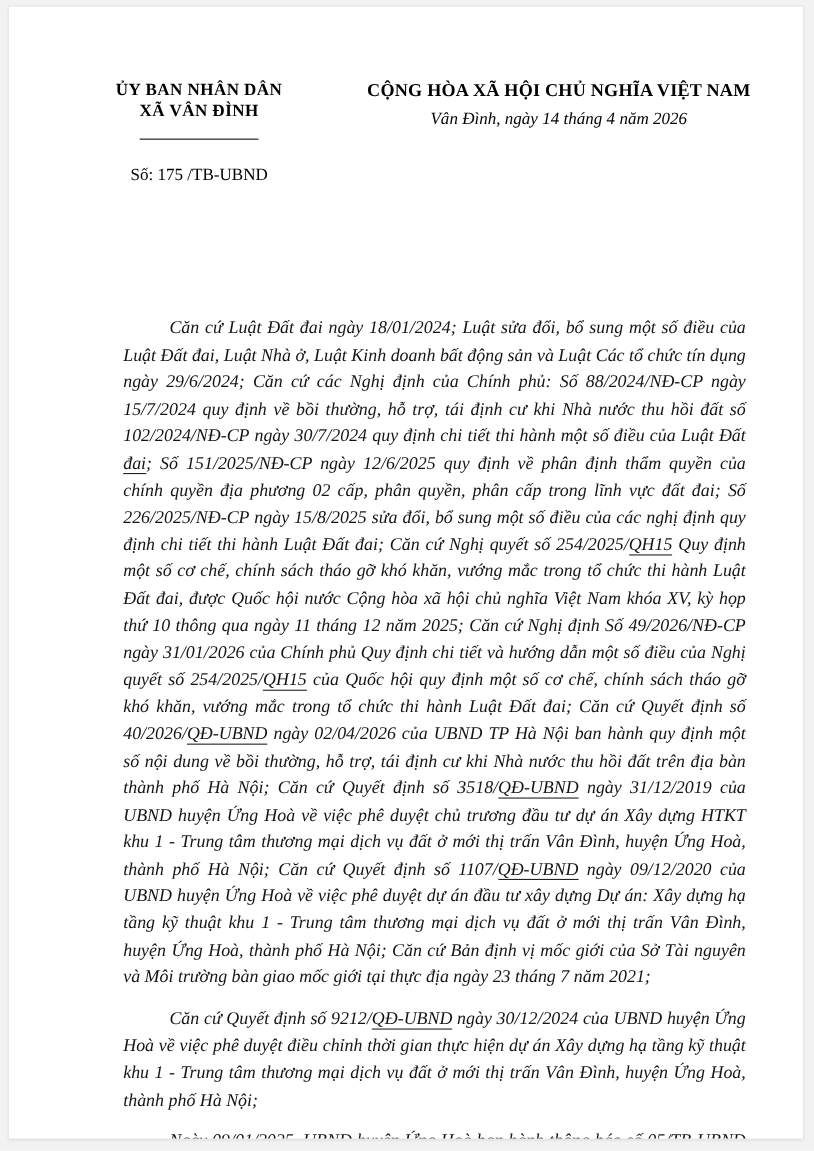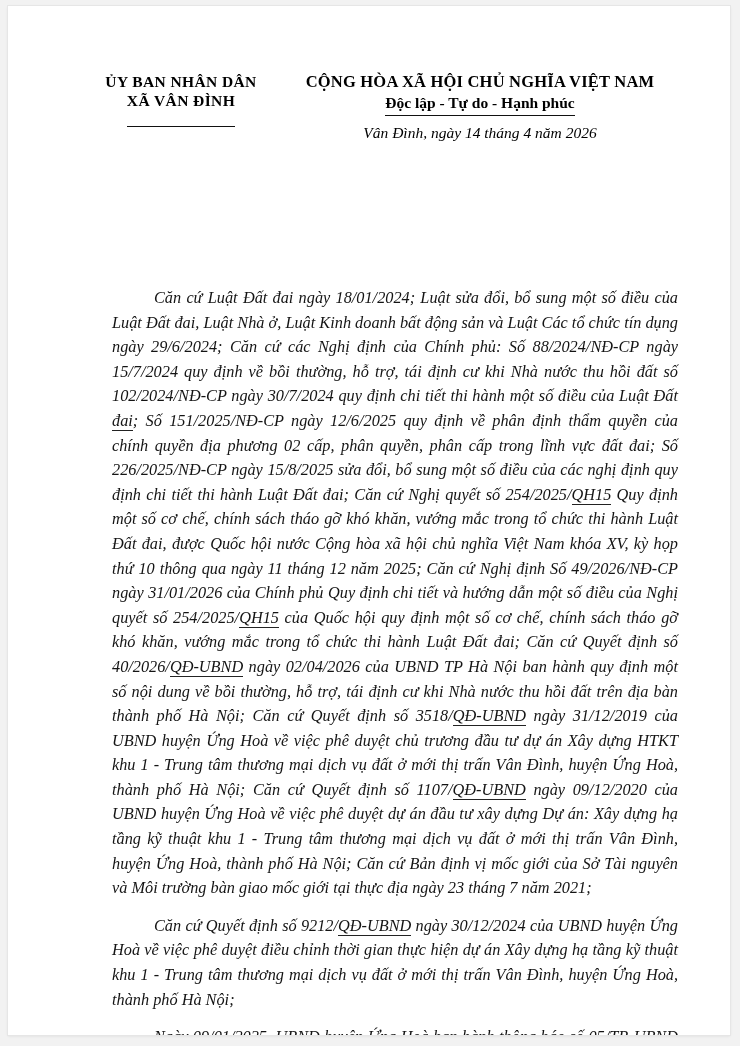--- a/index.html
+++ b/index.html
@@ -44,21 +44,21 @@
   }
   .lh-left {
     position: absolute;
     left: 58px;
     top: 0;
     width: 230px;
     text-align: center;
   }
   .lh-right {
     position: absolute;
-    left: 272px;
+    left: 300px;
     top: 0;
     width: 400px;
     text-align: center;
   }
   .org-line1, .org-line2 {
     font-weight: bold;
     font-size: 15.5px;
     letter-spacing: 0.4px;
     line-height: 19px;
     white-space: nowrap;
@@ -153,27 +153,25 @@
 <div id="page-sheet">
   <div class="doc-body">
 
     <div class="letterhead">
 
       <div class="lh-left">
         <div class="org-line1">ỦY BAN NHÂN DÂN</div>
         <div class="org-line2">
           <span class="org-underline">XÃ VÂN ĐÌNH</span>
         </div>
+        <div class="doc-number">Số: 175 /TB-UBND</div>
       </div>
 
       <div class="lh-right">
         <div class="nation-line1">CỘNG HÒA XÃ HỘI CHỦ NGHĨA VIỆT NAM</div>
-        <div class="nation-line2">
-          <span class="nation-underline">Độc lập - Tự do - Hạnh phúc</span>
-        </div>
         <div class="date-line">Vân Đình, ngày 14  tháng 4  năm 2026</div>
       </div>
 
     </div>
 
 
     <div class="content">
 
       <p class="para"><span>Căn cứ Luật Đất đai ngày 18/01/2024; Luật sửa đổi, bổ sung một số điều của Luật Đất đai, Luật Nhà ở, Luật Kinh doanh bất động sản và Luật Các tổ chức tín dụng ngày 29/6/2024; Căn cứ các Nghị định của Chính phủ: Số 88/2024/NĐ-CP ngày 15/7/2024 quy định về bồi thường, hỗ trợ, tái định cư khi Nhà nước thu hồi đất số 102/2024/NĐ-CP ngày 30/7/2024 quy định chi tiết thi hành một số điều của Luật Đất </span><span class="u">đai</span><span>; Số 151/2025/NĐ-CP ngày 12/6/2025 quy định về phân định thẩm quyền của chính quyền địa phương 02 cấp, phân quyền, phân cấp trong lĩnh vực đất đai; Số 226/2025/NĐ-CP ngày 15/8/2025 sửa đổi, bổ sung một số điều của các nghị định quy định chi tiết thi hành Luật Đất đai; Căn cứ Nghị quyết số 254/2025/</span><span class="u">QH15</span><span> Quy định một số cơ chế, chính sách tháo gỡ khó khăn, vướng mắc trong tổ chức thi hành Luật Đất đai, được Quốc hội nước Cộng hòa xã hội chủ nghĩa Việt Nam khóa XV, kỳ họp thứ 10 thông qua ngày 11 tháng 12 năm 2025; Căn cứ Nghị định Số 49/2026/NĐ-CP ngày 31/01/2026 của Chính phủ Quy định chi tiết và hướng dẫn một số điều của Nghị quyết số 254/2025/</span><span class="u">QH15</span><span> của Quốc hội quy định một số cơ chế, chính sách tháo gỡ khó khăn, vướng mắc trong tổ chức thi hành Luật Đất đai; Căn cứ Quyết định số 40/2026/</span><span class="u">QĐ-UBND</span><span> ngày 02/04/2026 của UBND TP Hà Nội ban hành quy định một số nội dung về bồi thường, hỗ trợ, tái định cư khi Nhà nước thu hồi đất trên địa bàn thành phố Hà Nội; Căn cứ Quyết định số 3518/</span><span class="u">QĐ-UBND</span><span> ngày 31/12/2019 của UBND huyện Ứng Hoà về việc phê duyệt chủ trương đầu tư dự án Xây dựng HTKT khu 1 - Trung tâm thương mại dịch vụ đất ở mới thị trấn Vân Đình, huyện Ứng Hoà, thành phố Hà Nội; Căn cứ Quyết định số 1107/</span><span class="u">QĐ-UBND</span><span> ngày 09/12/2020 của UBND huyện Ứng Hoà về việc phê duyệt dự án đầu tư xây dựng Dự án: Xây dựng hạ tầng kỹ thuật khu 1 - Trung tâm thương mại dịch vụ đất ở mới thị trấn Vân Đình, huyện Ứng Hoà, thành phố Hà Nội; Căn cứ Bản định vị mốc giới của Sở Tài nguyên và Môi trường bàn giao mốc giới tại thực địa ngày 23 tháng 7 năm 2021;</span></p>
 

